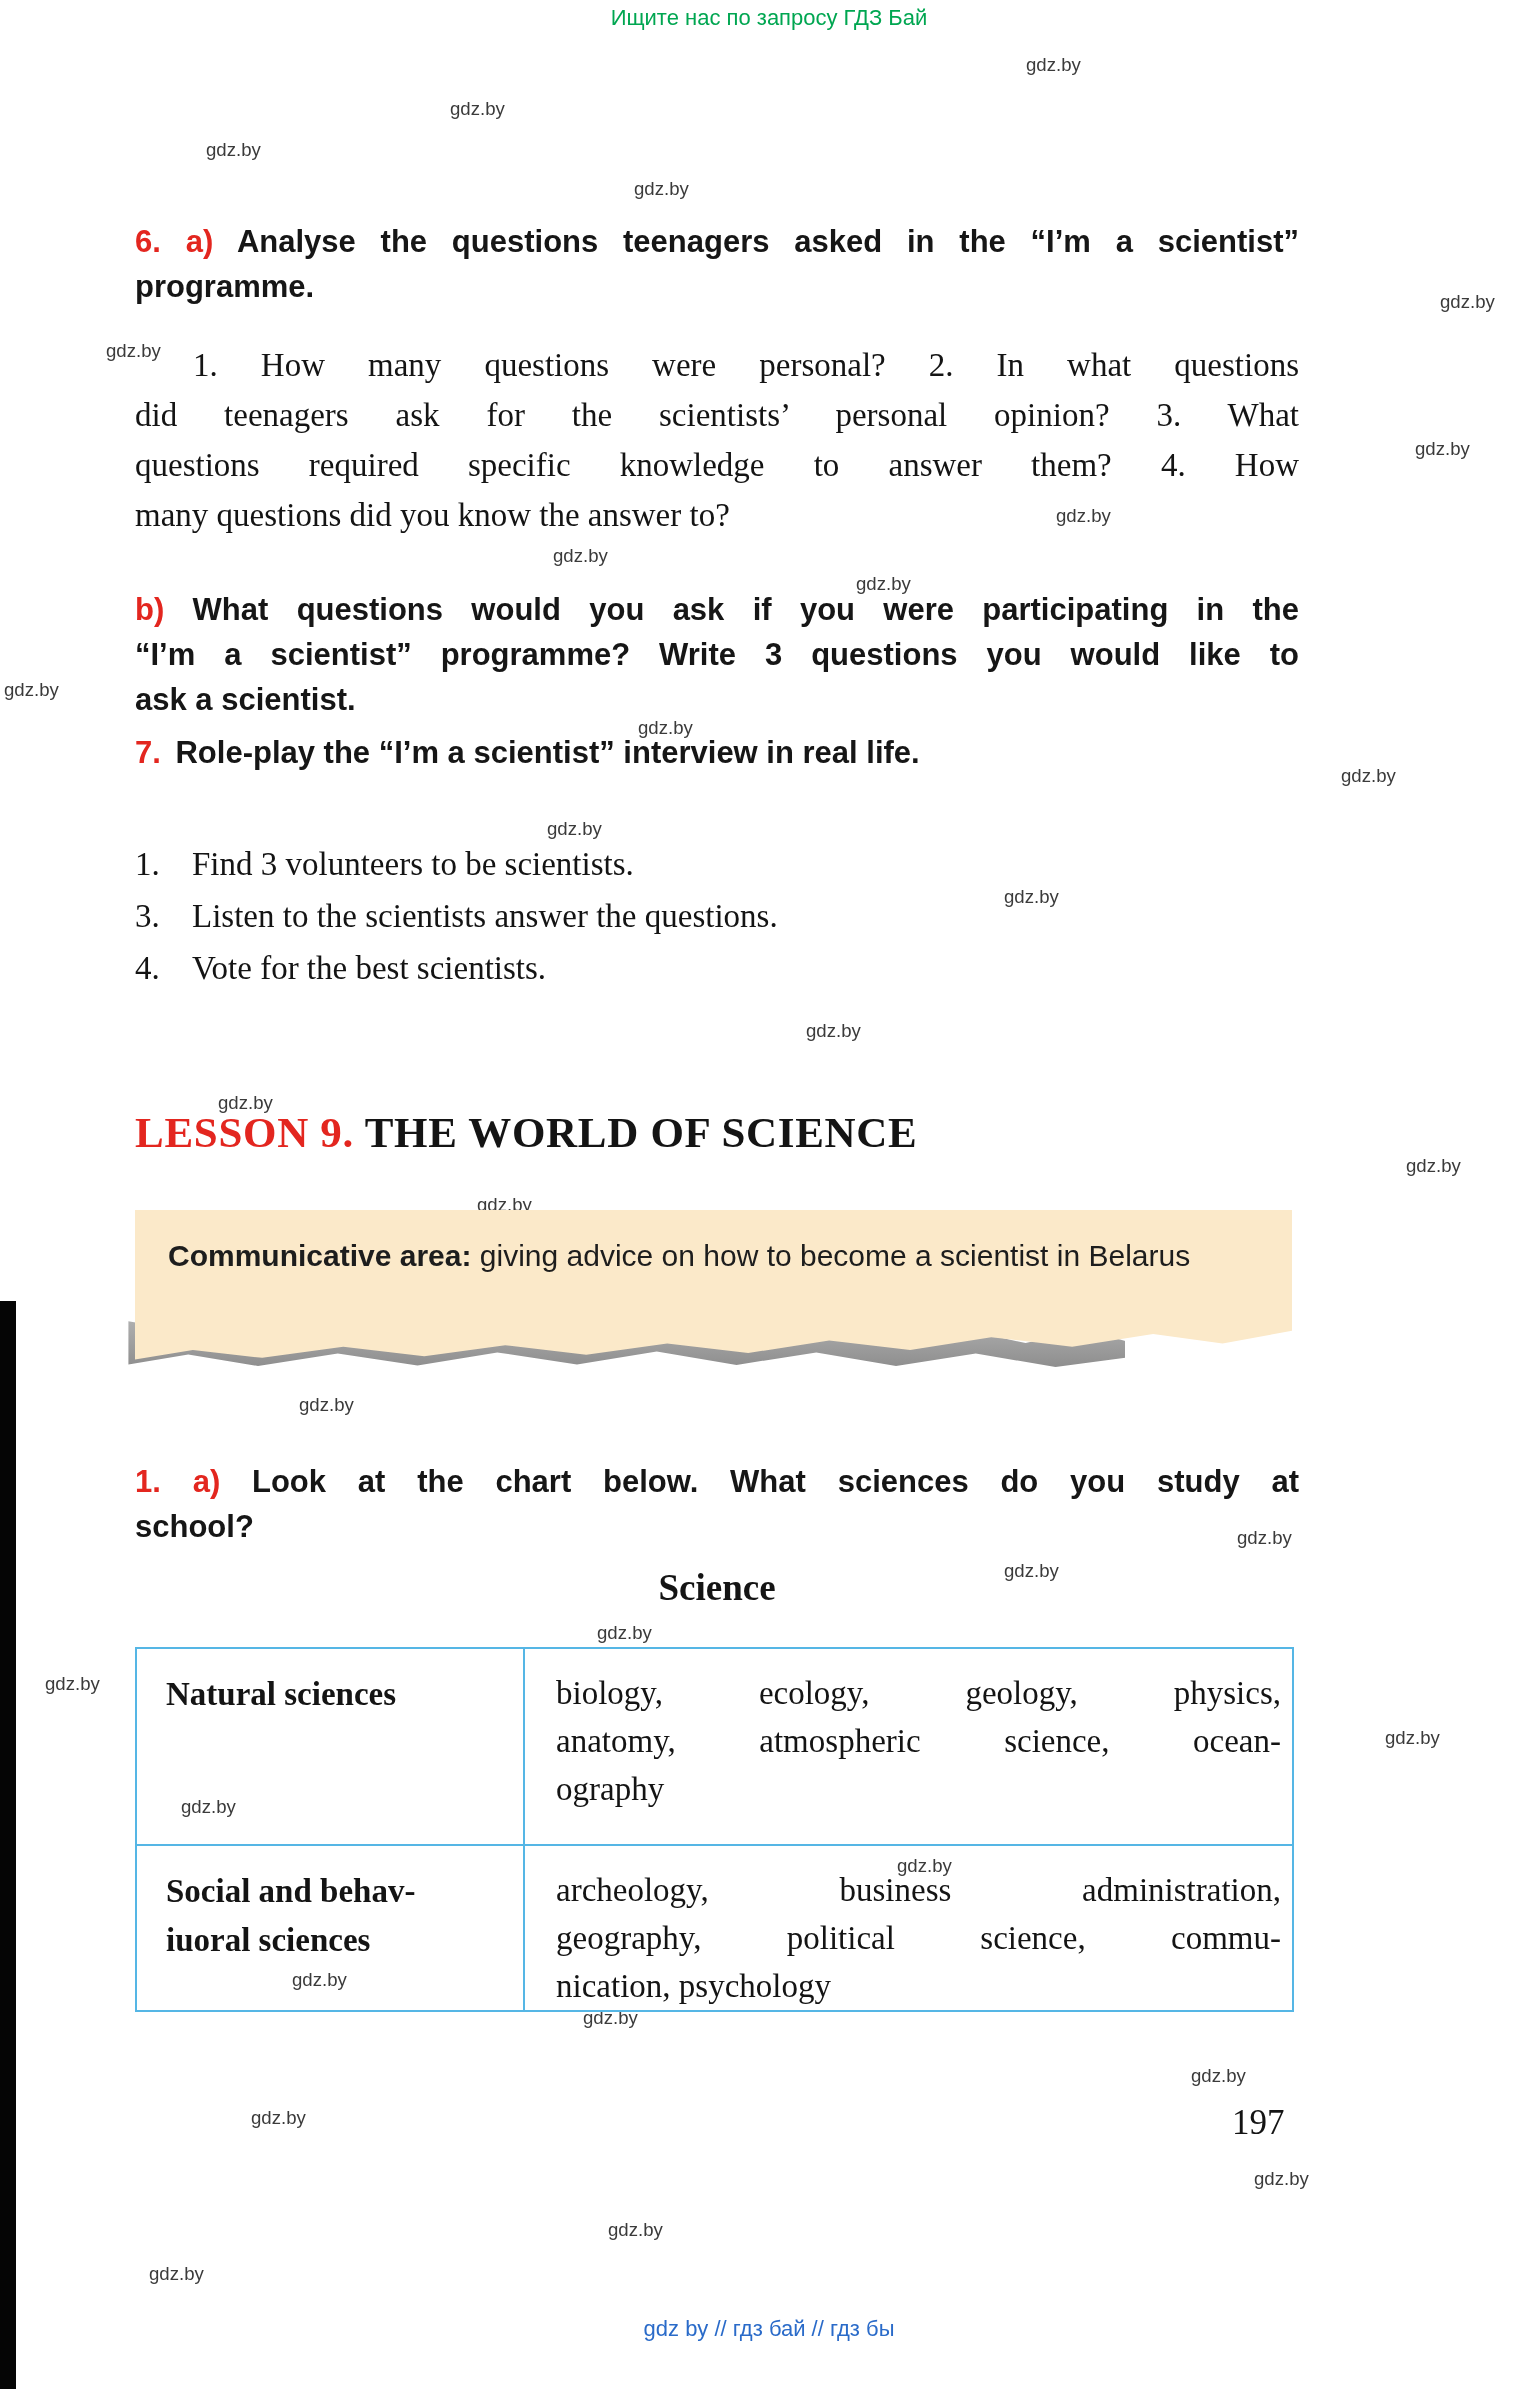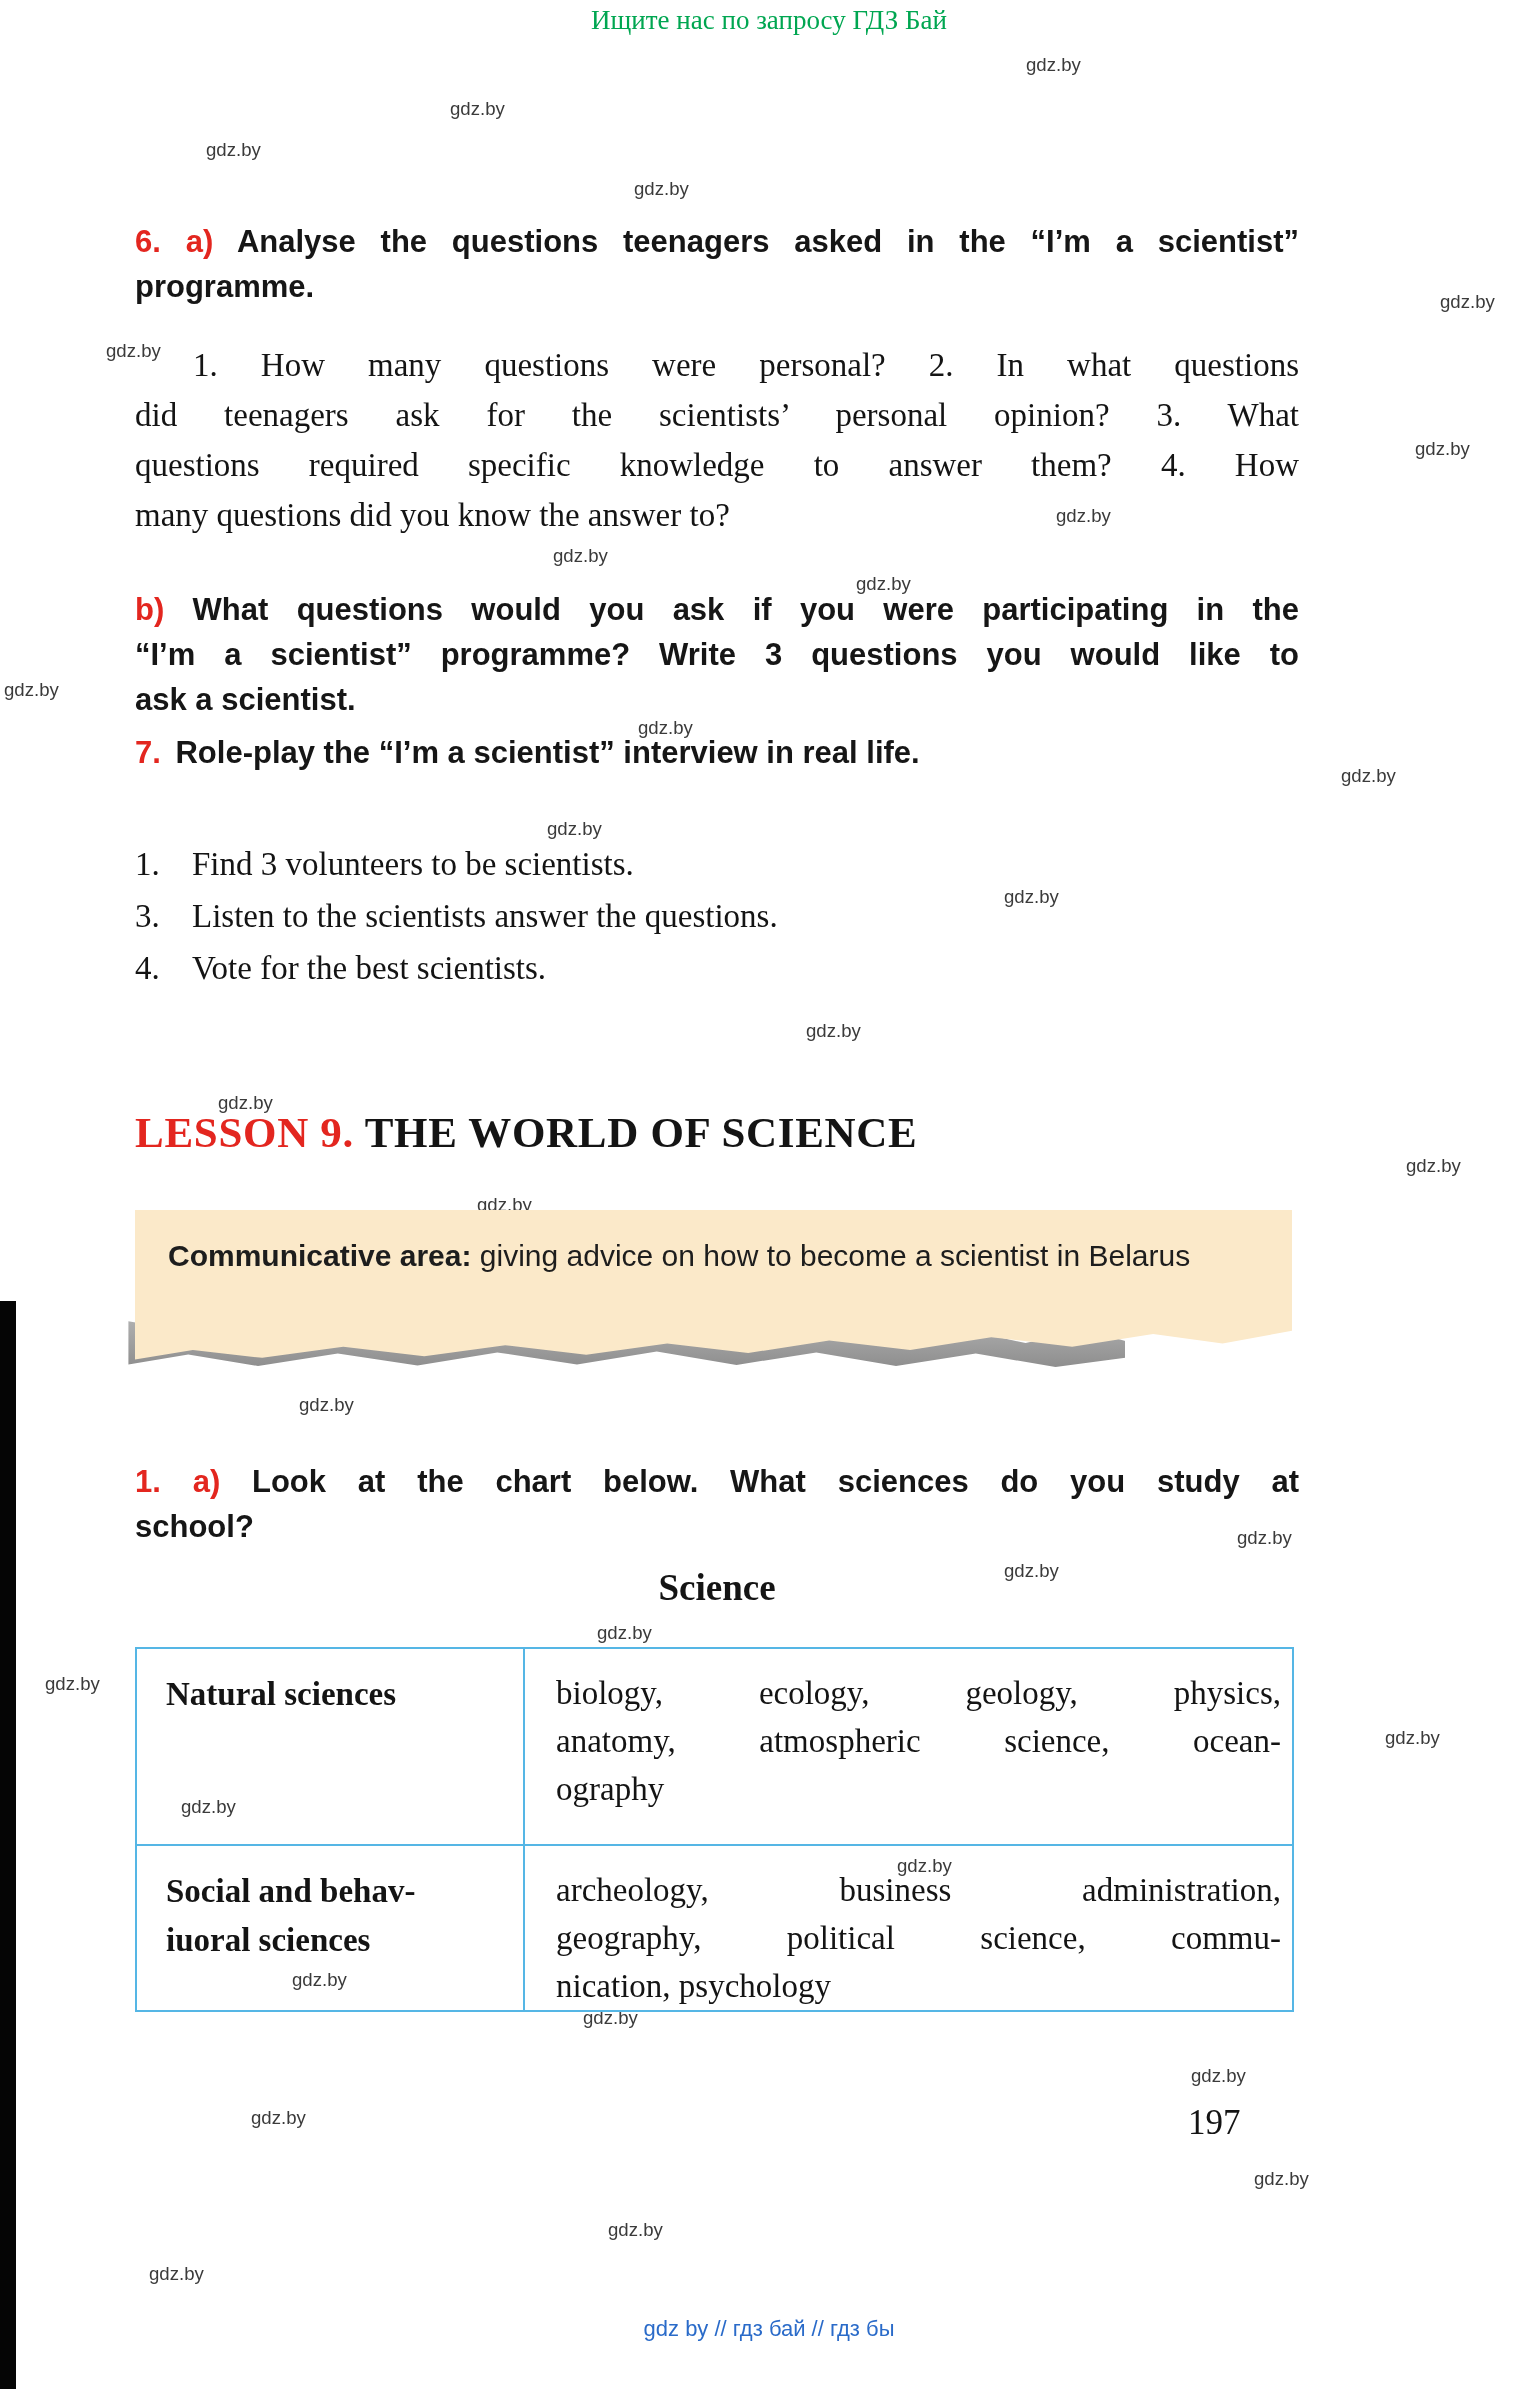--- a/index.html
+++ b/index.html
@@ -4,21 +4,21 @@
 <style>
   html,body{margin:0;padding:0;background:#ffffff;}
   .page{position:relative;width:1538px;height:2389px;background:#ffffff;overflow:hidden;
         font-family:"Liberation Serif",serif;color:#141414;}
 
   
   .spine{position:absolute;left:0;top:1301px;width:16px;height:1089px;background:#050505;}
 
   
   .green-top{position:absolute;top:5.3px;left:0;width:100%;text-align:center;
-             font-family:Liberation Serif, serif;font-size:27px;color:var(--green,#00a651);}
+             font-family:Liberation Sans, sans-serif;font-size:22px;color:var(--green,#00a651);}
 
   
   .wm{position:absolute;font-family:"Liberation Sans",sans-serif;font-size:18.6px;
       color:var(--watermark_gray,#3b3b3b);white-space:nowrap;}
 
   .content{position:absolute;left:135px;top:0;width:1164px;height:2389px;}
   .blk{position:absolute;left:0;width:100%;}
 
   .hs{font-family:"Liberation Sans",sans-serif;font-weight:700;font-size:31px;line-height:45px;color:#161616;}
   .red{color:var(--red,#e3261f);}
@@ -192,21 +192,21 @@
             <div class="jlines">
                 <div>archeology, business administration,</div>
                 <div>geography, political science, commu-</div>
                 <div>nication, psychology</div>
               </div>
           </td>
         </tr>
       </tbody>
     </table>
 
-    <div class="pagenum" style="top:2103px;left:1053px">197</div>
+    <div class="pagenum" style="top:2103px;left:1097px">197</div>
 
   </div>
 
 
   <div class="footer-links">gdz by  //  гдз бай  //  гдз бы</div>
 
 </div>
 
 
 </body></html>

